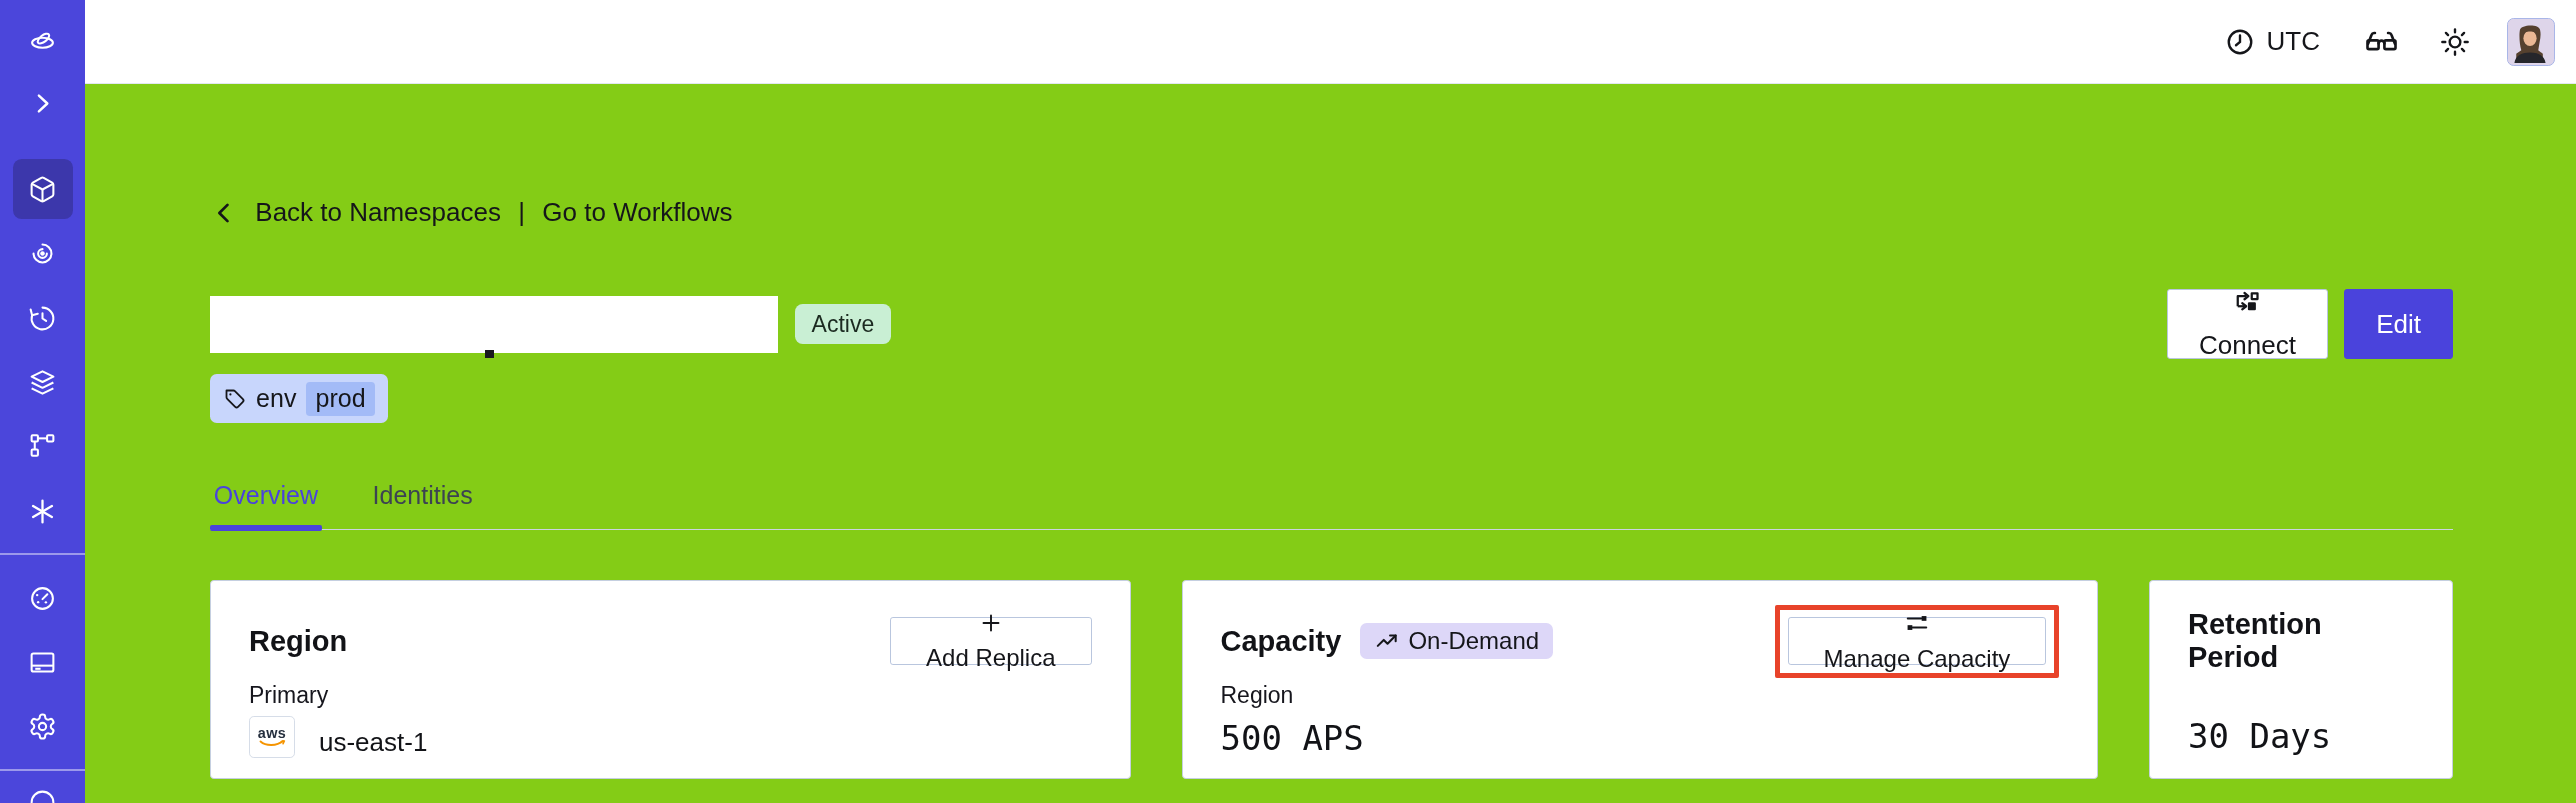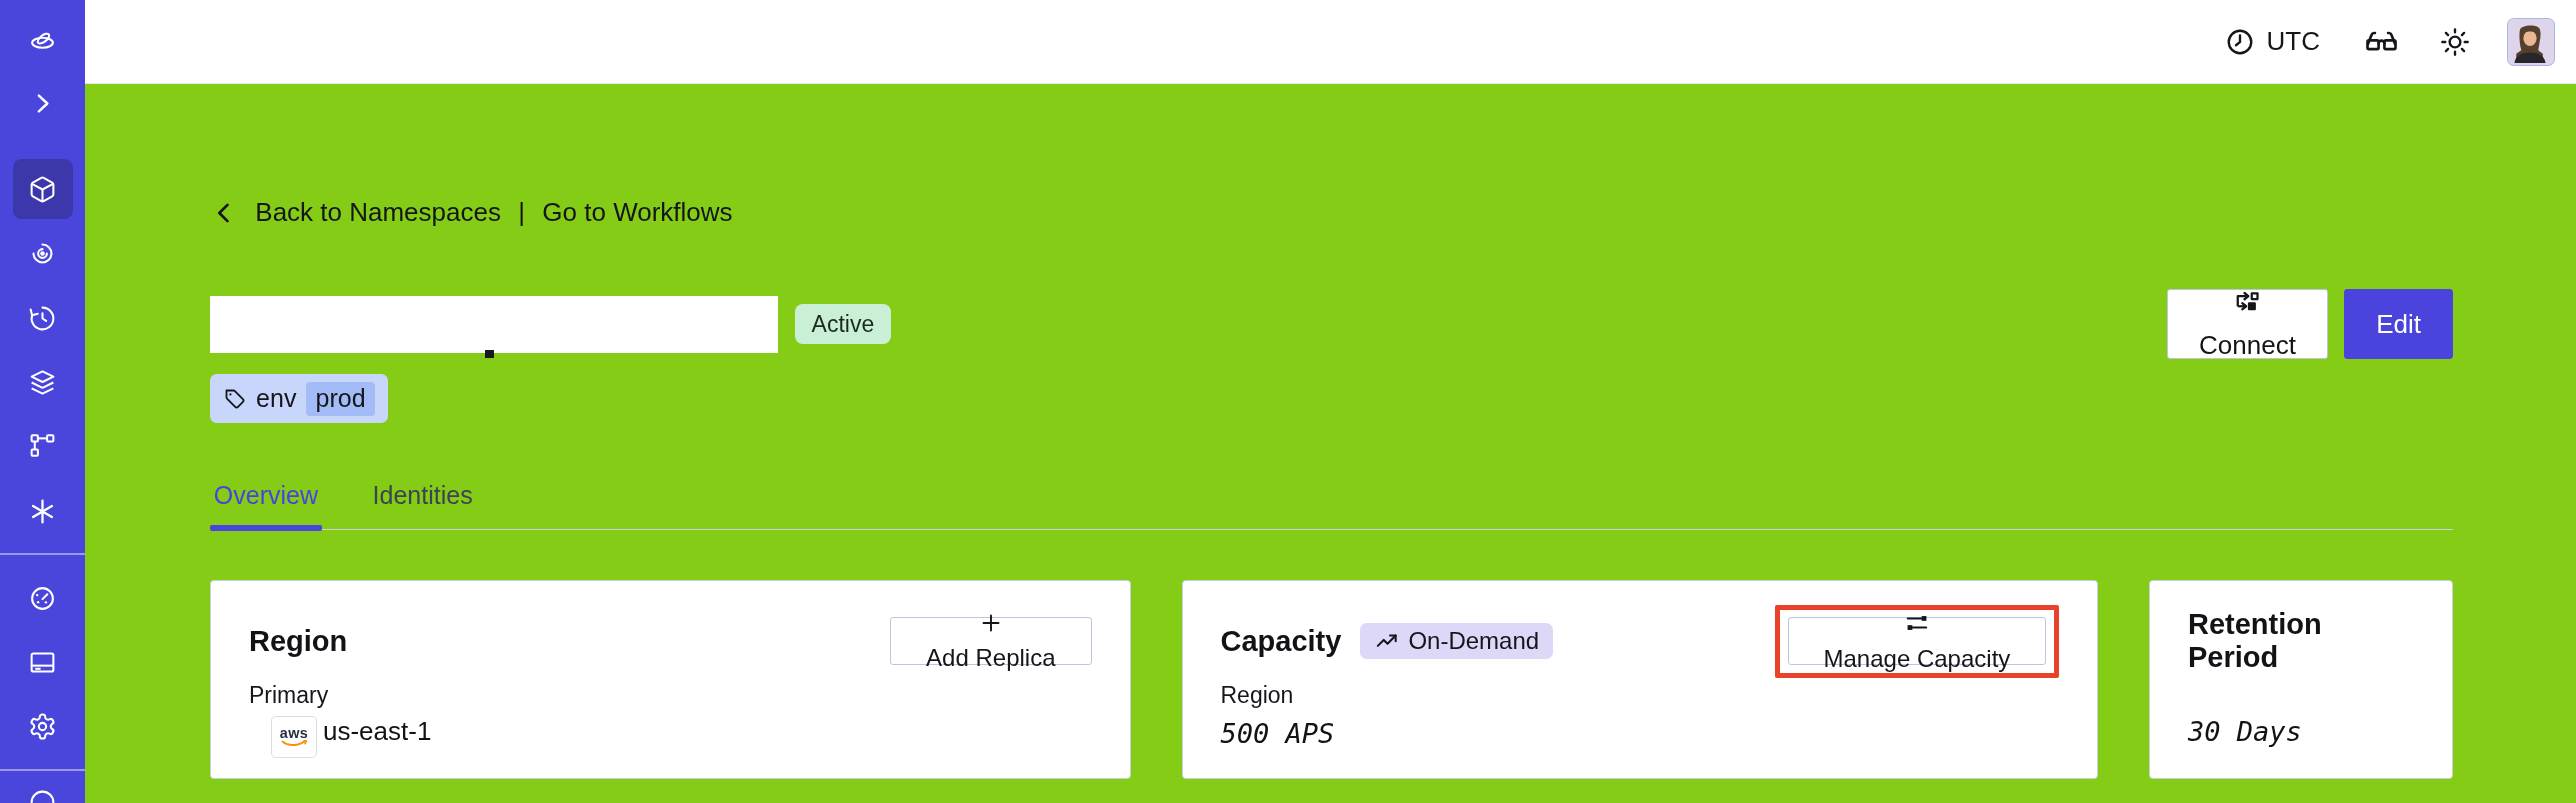--- a/index.html
+++ b/index.html
@@ -121,24 +121,24 @@
   }
   .card-region { width: 921px; }
   .card-capacity { width: 917px; }
   .card-retention { width: 304px; flex: none; }
   .card-head { display: flex; align-items: center; justify-content: space-between; height: 50px; }
   .card-head-left { display: flex; align-items: center; gap: 19px; }
   .card-title { font-size: 29px; font-weight: 700; color: #121317; }
   .card-label { margin-top: 15.3px; font-size: 23px; color: #16161d; }
   .card-value-mono {
     margin-top: 9.6px; font-family: "DejaVu Sans Mono", monospace;
-    font-size: 27px; color: #121317; font-style: italic;
+    font-size: 34px; color: #121317;
   }
   .card-retention .card-value-mono { margin-top: 50px; }
-  .region-value-row { margin-top: 7.7px; display: flex; align-items: flex-start; gap: 6px; margin-left: 22px; }
+  .region-value-row { margin-top: 7.7px; display: flex; align-items: flex-end; gap: 24px; }
   .aws-chip {
     width: 46px; height: 42px; background: #fff; border: 1.9px solid #d6dde8; border-radius: 4.8px;
     display: flex; flex-direction: column; align-items: center; justify-content: center;
   }
   .aws-word { font-size: 14.4px; font-weight: 700; color: #252f3e; line-height: 1; letter-spacing: 0.5px; }
   .region-name { font-size: 26px; color: #121317; }
   .ondemand-badge {
     display: inline-flex; align-items: center; gap: 8.6px;
     background: #ddd7f8; border-radius: 6.7px; height: 36px; padding: 0 13.4px;
     font-size: 24px; color: #15161a;

